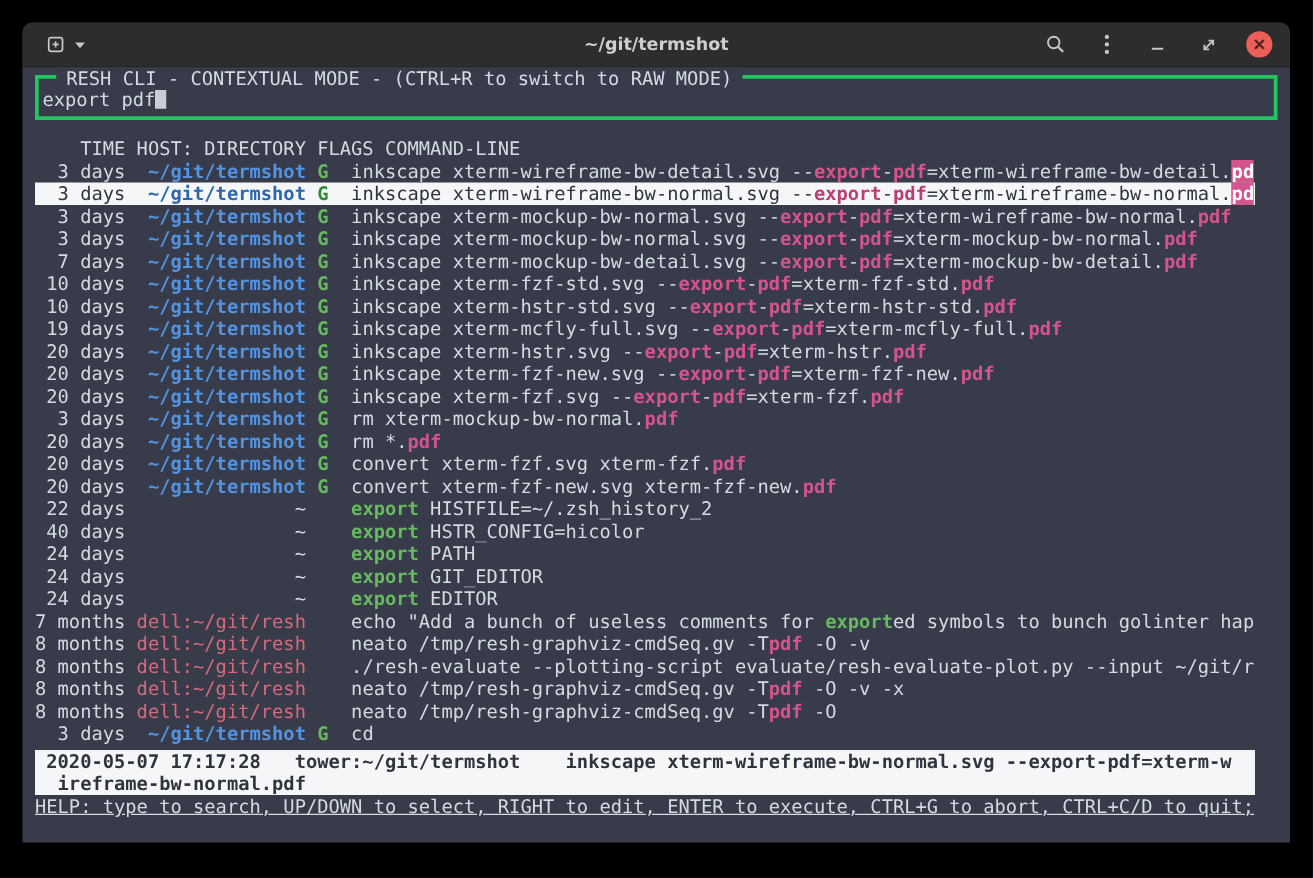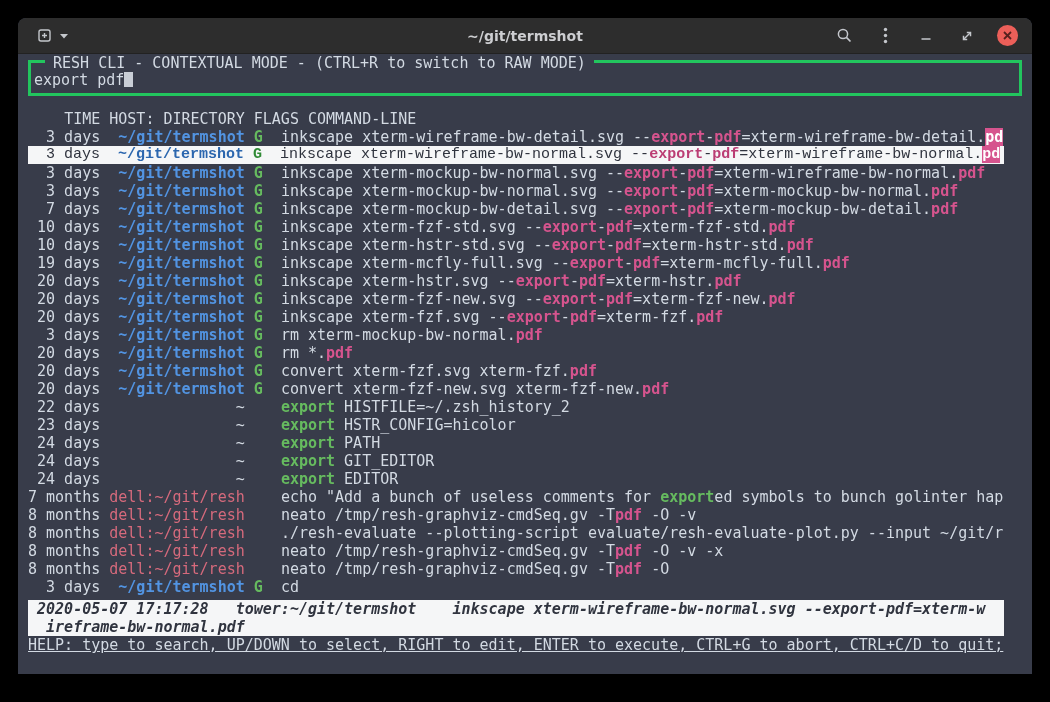--- a/index.html
+++ b/index.html
@@ -23,33 +23,33 @@
                display:flex; align-items:center; justify-content:center; border:none; padding:0; cursor:pointer; }
   .term { padding:6px 10px 0; font-size:15px; line-height:18px; color:var(--fg); }
   .search-box { position:relative; border:3px solid #22c55e; height:36px; margin-bottom:14px; }
   .sb-title { position:absolute; top:-9px; left:14px; background:var(--bg); padding:0 8px; white-space:pre; }
   .sb-line { padding:8px 0 0 3px; white-space:pre; }
   .cursor { display:inline-block; width:9px; height:15px; background:#c9ced6; vertical-align:-2px; }
   .tbl-header { white-space:pre; height:18px; overflow:hidden; }
   .tbl-header .ul { }
   .rows { width:976px; overflow:hidden; }
   .row { white-space:pre; height:18px; overflow:hidden; width:976px; }
-  .row.selected { background:var(--selbg); color:var(--selfg);font-family:Liberation Mono, monospace; }
+  .row.selected { background:var(--selbg); color:var(--selfg); }
   .host-blue   { color:var(--blue); font-weight:bold; }
   .host-remote { color:var(--remote); }
   .host-plain  { color:var(--fg); }
   .col-flags { color:var(--green); font-weight:bold; }
   .seg-m  { color:var(--pink); font-weight:bold; }
   .seg-k  { color:var(--green); font-weight:bold; }
   .seg-mb { color:#ffffff; background:var(--pink); font-weight:bold; }
   .row.selected .host-blue  { color:#2b66ae; }
   .row.selected .col-flags  { color:#2f8a35; }
   .row.selected .seg-m      { color:#bb3d74; }
   .status { background:var(--selbg); color:var(--selfg); font-weight:bold; margin-top:4px; width:976px; }
-  .status div { white-space:pre; height:18px; overflow:hidden;font-style:italic; }
+  .status div { white-space:pre; height:18px; overflow:hidden; }
   .help { white-space:pre; height:18px; overflow:hidden;text-decoration:underline; }
 </style>
 </head>
 <body>
 
 <div class="stage">
   <div class="window">
 
     <div class="titlebar">
       <div class="tb-left">
@@ -123,21 +123,21 @@
           <div class="row"><span class="col-time"> 10 days </span><span class="host-blue"> ~/git/termshot </span><span class="col-flags">G  </span><span class="col-cmd"><span class="seg-p">inkscape xterm-hstr-std.svg --</span><span class="seg-m">export</span><span class="seg-p">-</span><span class="seg-m">pdf</span><span class="seg-p">=xterm-hstr-std.</span><span class="seg-m">pdf</span></span></div>
           <div class="row"><span class="col-time"> 19 days </span><span class="host-blue"> ~/git/termshot </span><span class="col-flags">G  </span><span class="col-cmd"><span class="seg-p">inkscape xterm-mcfly-full.svg --</span><span class="seg-m">export</span><span class="seg-p">-</span><span class="seg-m">pdf</span><span class="seg-p">=xterm-mcfly-full.</span><span class="seg-m">pdf</span></span></div>
           <div class="row"><span class="col-time"> 20 days </span><span class="host-blue"> ~/git/termshot </span><span class="col-flags">G  </span><span class="col-cmd"><span class="seg-p">inkscape xterm-hstr.svg --</span><span class="seg-m">export</span><span class="seg-p">-</span><span class="seg-m">pdf</span><span class="seg-p">=xterm-hstr.</span><span class="seg-m">pdf</span></span></div>
           <div class="row"><span class="col-time"> 20 days </span><span class="host-blue"> ~/git/termshot </span><span class="col-flags">G  </span><span class="col-cmd"><span class="seg-p">inkscape xterm-fzf-new.svg --</span><span class="seg-m">export</span><span class="seg-p">-</span><span class="seg-m">pdf</span><span class="seg-p">=xterm-fzf-new.</span><span class="seg-m">pdf</span></span></div>
           <div class="row"><span class="col-time"> 20 days </span><span class="host-blue"> ~/git/termshot </span><span class="col-flags">G  </span><span class="col-cmd"><span class="seg-p">inkscape xterm-fzf.svg --</span><span class="seg-m">export</span><span class="seg-p">-</span><span class="seg-m">pdf</span><span class="seg-p">=xterm-fzf.</span><span class="seg-m">pdf</span></span></div>
           <div class="row"><span class="col-time">  3 days </span><span class="host-blue"> ~/git/termshot </span><span class="col-flags">G  </span><span class="col-cmd"><span class="seg-p">rm xterm-mockup-bw-normal.</span><span class="seg-m">pdf</span></span></div>
           <div class="row"><span class="col-time"> 20 days </span><span class="host-blue"> ~/git/termshot </span><span class="col-flags">G  </span><span class="col-cmd"><span class="seg-p">rm *.</span><span class="seg-m">pdf</span></span></div>
           <div class="row"><span class="col-time"> 20 days </span><span class="host-blue"> ~/git/termshot </span><span class="col-flags">G  </span><span class="col-cmd"><span class="seg-p">convert xterm-fzf.svg xterm-fzf.</span><span class="seg-m">pdf</span></span></div>
           <div class="row"><span class="col-time"> 20 days </span><span class="host-blue"> ~/git/termshot </span><span class="col-flags">G  </span><span class="col-cmd"><span class="seg-p">convert xterm-fzf-new.svg xterm-fzf-new.</span><span class="seg-m">pdf</span></span></div>
           <div class="row"><span class="col-time"> 22 days </span><span class="host-plain">              ~ </span><span class="col-flags">   </span><span class="col-cmd"><span class="seg-k">export</span><span class="seg-p"> HISTFILE=~/.zsh_history_2</span></span></div>
-          <div class="row"><span class="col-time"> 23 days </span><span class="host-plain">              ~ </span><span class="col-flags">   </span><span class="col-cmd"><span class="seg-k">export</span><span class="seg-p"> HSTR_CONFIG=hicolor</span></span></div>
+          <div class="row"><span class="col-time"> 40 days </span><span class="host-plain">              ~ </span><span class="col-flags">   </span><span class="col-cmd"><span class="seg-k">export</span><span class="seg-p"> HSTR_CONFIG=hicolor</span></span></div>
           <div class="row"><span class="col-time"> 24 days </span><span class="host-plain">              ~ </span><span class="col-flags">   </span><span class="col-cmd"><span class="seg-k">export</span><span class="seg-p"> PATH</span></span></div>
           <div class="row"><span class="col-time"> 24 days </span><span class="host-plain">              ~ </span><span class="col-flags">   </span><span class="col-cmd"><span class="seg-k">export</span><span class="seg-p"> GIT_EDITOR</span></span></div>
           <div class="row"><span class="col-time"> 24 days </span><span class="host-plain">              ~ </span><span class="col-flags">   </span><span class="col-cmd"><span class="seg-k">export</span><span class="seg-p"> EDITOR</span></span></div>
           <div class="row"><span class="col-time">7 months </span><span class="host-remote">dell:~/git/resh </span><span class="col-flags">   </span><span class="col-cmd"><span class="seg-p">echo "Add a bunch of useless comments for </span><span class="seg-k">export</span><span class="seg-p">ed symbols to bunch golinter happ</span></span></div>
           <div class="row"><span class="col-time">8 months </span><span class="host-remote">dell:~/git/resh </span><span class="col-flags">   </span><span class="col-cmd"><span class="seg-p">neato /tmp/resh-graphviz-cmdSeq.gv -T</span><span class="seg-m">pdf</span><span class="seg-p"> -O -v</span></span></div>
           <div class="row"><span class="col-time">8 months </span><span class="host-remote">dell:~/git/resh </span><span class="col-flags">   </span><span class="col-cmd"><span class="seg-p">./resh-evaluate --plotting-script evaluate/resh-evaluate-plot.py --input ~/git/r</span></span></div>
           <div class="row"><span class="col-time">8 months </span><span class="host-remote">dell:~/git/resh </span><span class="col-flags">   </span><span class="col-cmd"><span class="seg-p">neato /tmp/resh-graphviz-cmdSeq.gv -T</span><span class="seg-m">pdf</span><span class="seg-p"> -O -v -x</span></span></div>
           <div class="row"><span class="col-time">8 months </span><span class="host-remote">dell:~/git/resh </span><span class="col-flags">   </span><span class="col-cmd"><span class="seg-p">neato /tmp/resh-graphviz-cmdSeq.gv -T</span><span class="seg-m">pdf</span><span class="seg-p"> -O</span></span></div>
           <div class="row"><span class="col-time">  3 days </span><span class="host-blue"> ~/git/termshot </span><span class="col-flags">G  </span><span class="col-cmd"><span class="seg-p">cd</span></span></div>
         </div>

